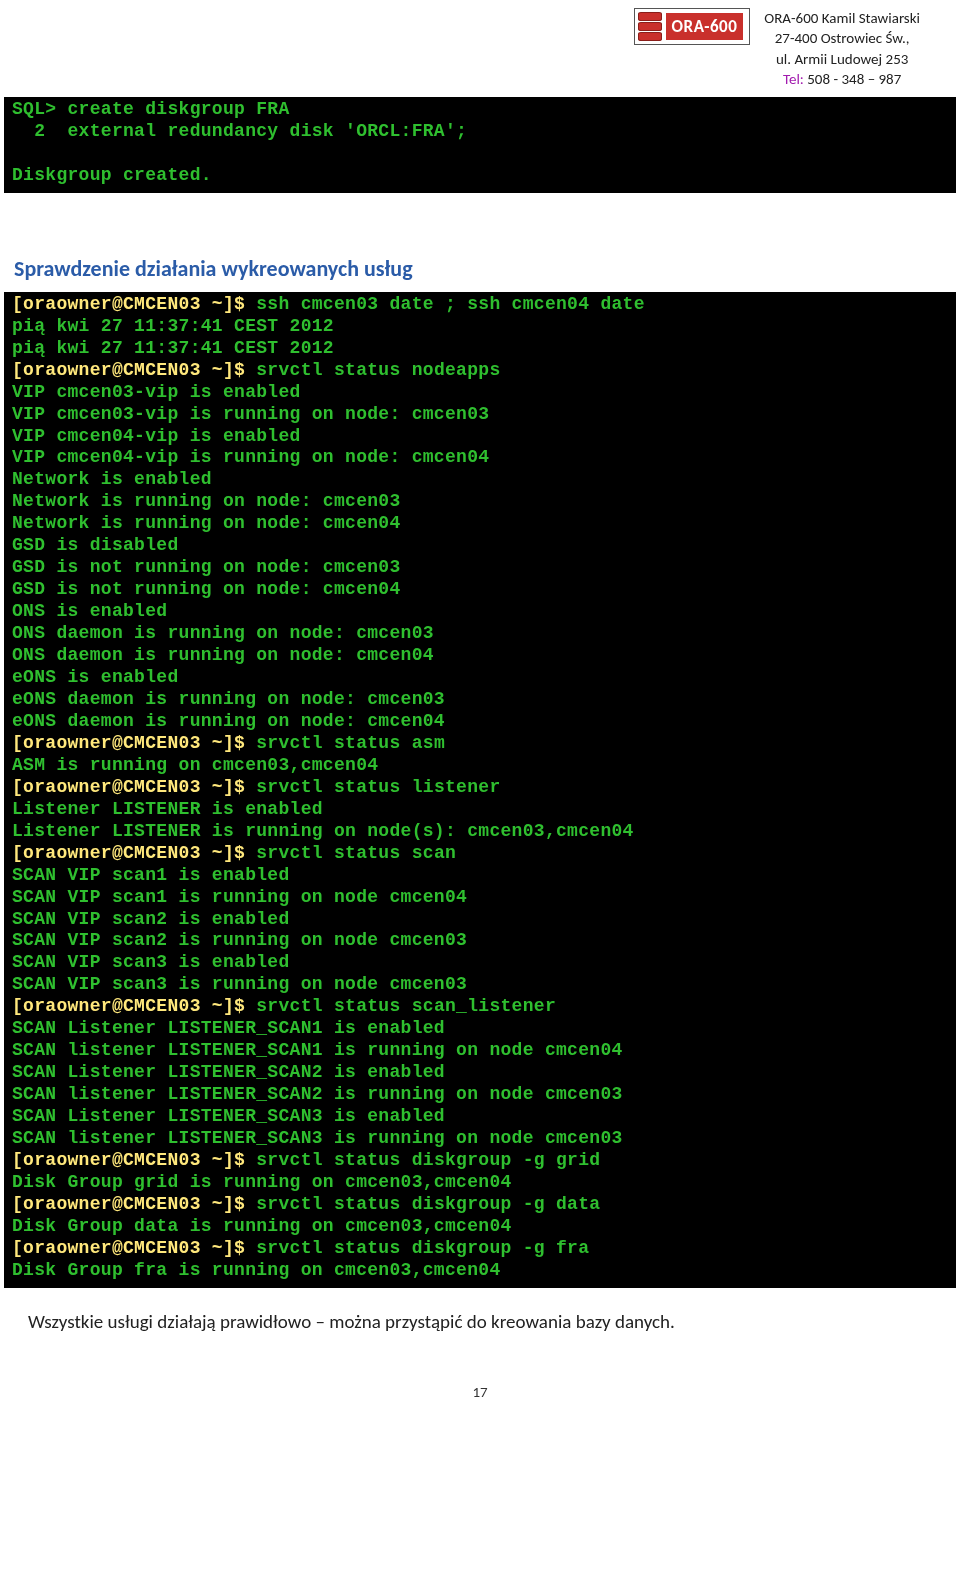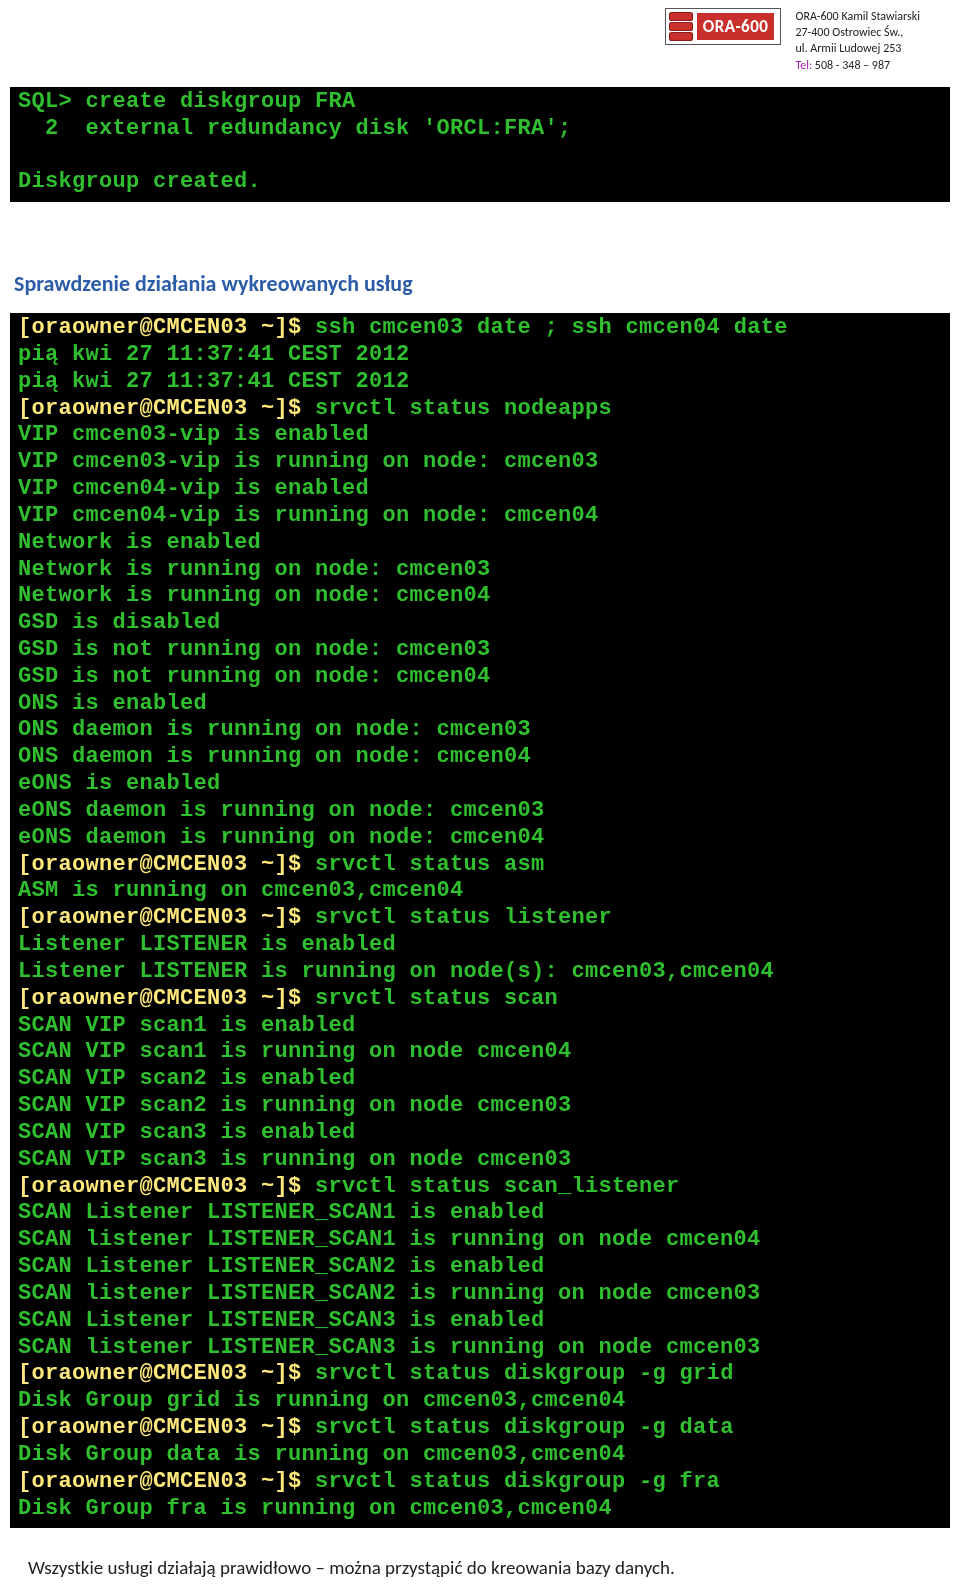--- a/index.html
+++ b/index.html
@@ -43,37 +43,38 @@
   }
   .logo-text {
     background: #c9302c;
     color: #fff;
     font-weight: bold;
     font-size: 17px;
     padding: 3px 6px;
     letter-spacing: 0.5px;
   }
   .company {
-    font-size: 12px;
+    font-size: 15px;
     line-height: 1.35;
     color: #222;
+    text-align: center;
   }
   .tel-label { color: #a21caf; }
 
   .terminal {
     background: #000000;
     color: #2fbf2f;
     font-family: 'Consolas', 'Courier New', monospace;
-    font-size: 22px;
+    font-size: 18px;
     font-weight: bold;
     line-height: 1.22;
     padding: 2px 0 6px 8px;
     white-space: pre;
     letter-spacing: 0.3px;
-    margin: 10px;
+    margin: 4px;
     overflow: hidden;
   }
   .hl { color: #ffe87c; }
   .gap { height: 52px; }
 
   .section-title {
     color: #2b5ca8;
     font-size: 22px;
     font-weight: 600;
     margin: 0;

